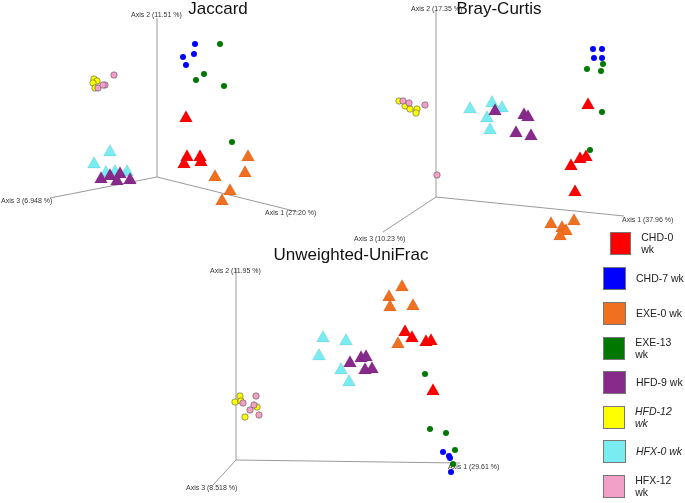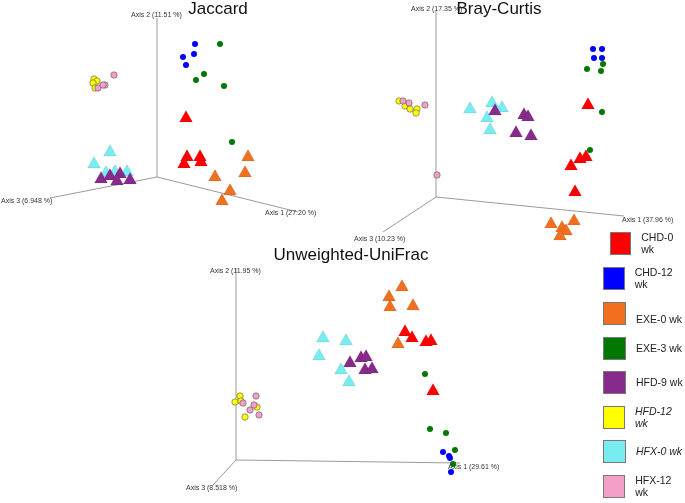--- a/index.html
+++ b/index.html
@@ -159,29 +159,29 @@
     </g>
   </svg>
 
 <div id="legend">
   <div class="legend-item" style="top: 231px; padding-left: 7px;">
       <div class="legend-swatch" style="background: rgb(255, 0, 0);"></div>
       <span class="legend-label">CHD-0 wk</span>
     </div>
   <div class="legend-item" style="top: 266px;">
       <div class="legend-swatch" style="background: rgb(0, 0, 255);"></div>
-      <span class="legend-label">CHD-12 wk</span>
+      <span class="legend-label">CHD-7 wk</span>
     </div>
-  <div class="legend-item" style="top: 301px; align-items: flex-end;">
+  <div class="legend-item" style="top: 301px;">
       <div class="legend-swatch" style="background: rgb(240, 112, 32);"></div>
       <span class="legend-label">EXE-0 wk</span>
     </div>
   <div class="legend-item" style="top: 336px;">
       <div class="legend-swatch" style="background: rgb(0, 120, 0);"></div>
-      <span class="legend-label">EXE-3 wk</span>
+      <span class="legend-label">EXE-13 wk</span>
     </div>
   <div class="legend-item" style="top: 370px;">
       <div class="legend-swatch" style="background: rgb(136, 42, 140);"></div>
       <span class="legend-label">HFD-9 wk</span>
     </div>
   <div class="legend-item" style="top: 405px; font-style: italic;">
       <div class="legend-swatch" style="background: rgb(255, 255, 0);"></div>
       <span class="legend-label">HFD-12 wk</span>
     </div>
   <div class="legend-item" style="top: 439px; font-style: italic;">

